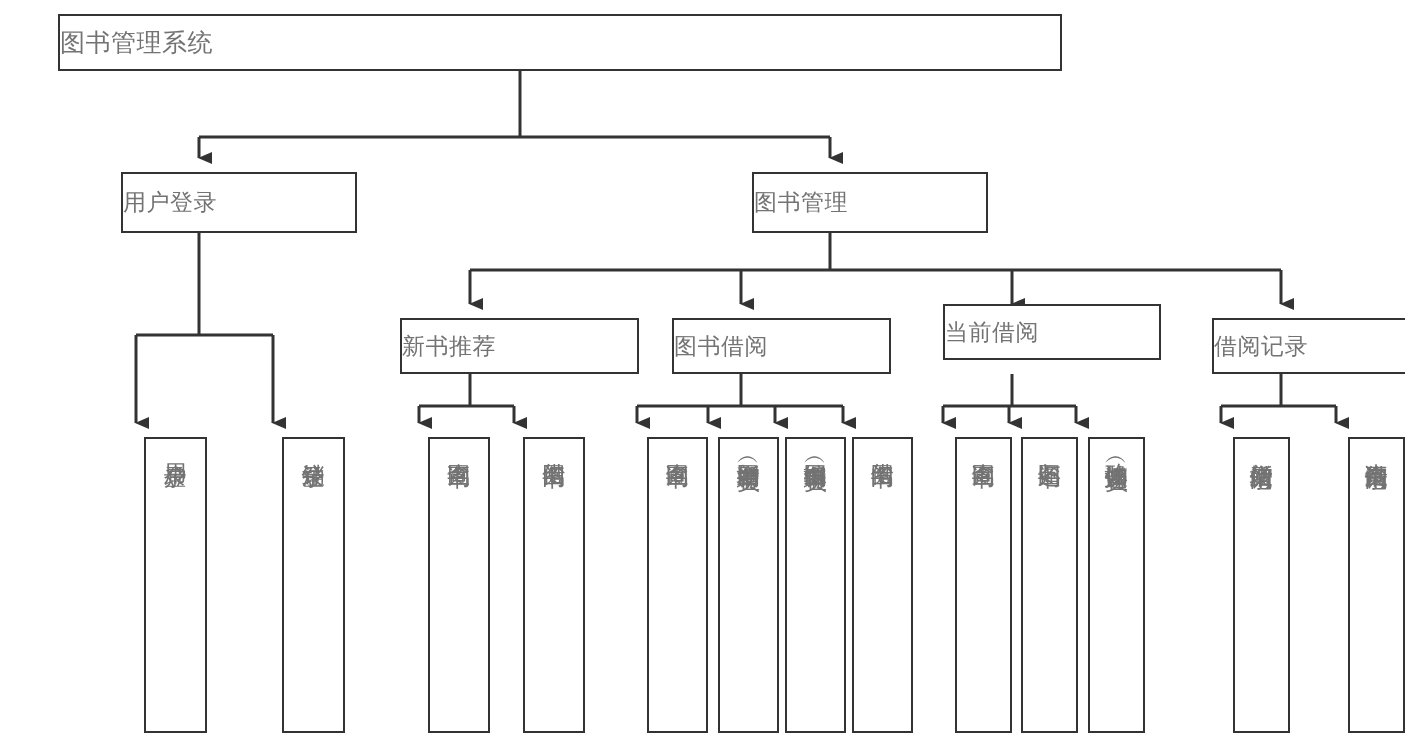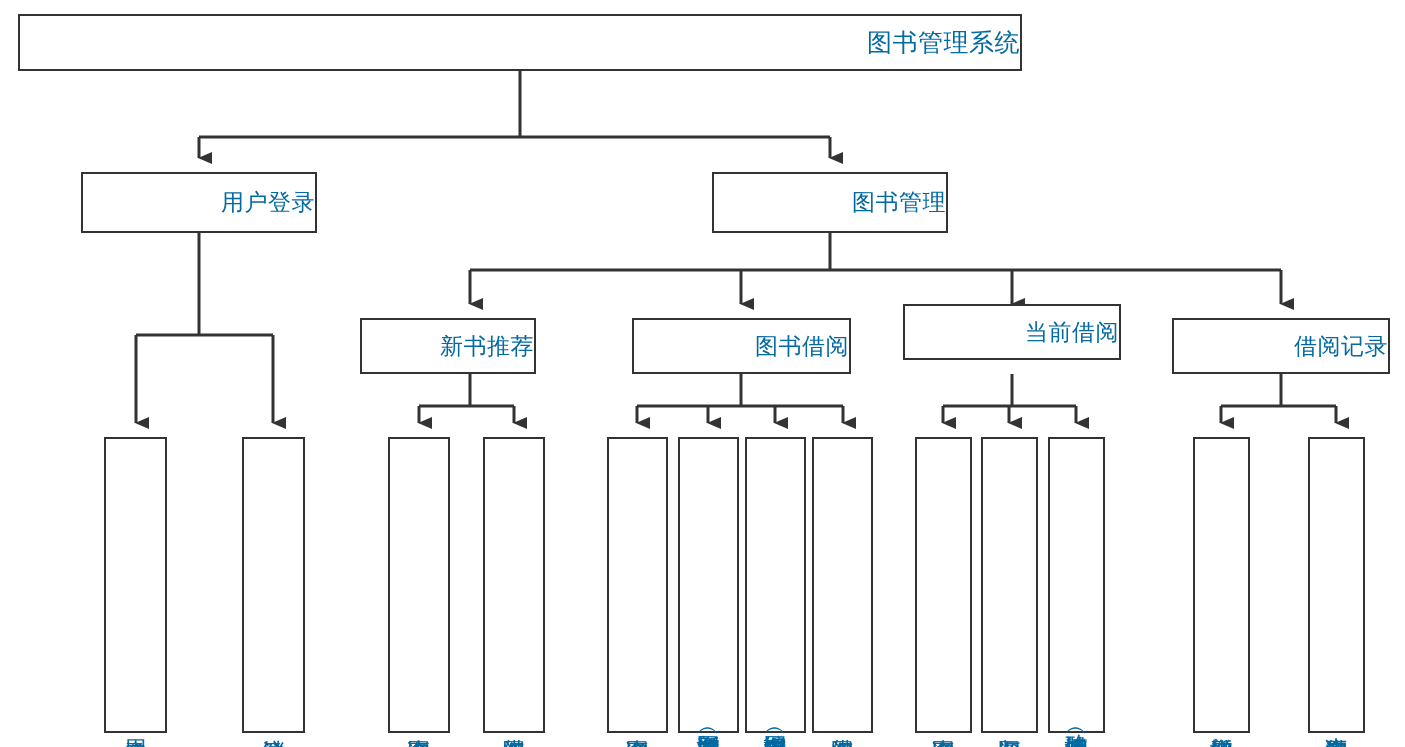--- a/index.html
+++ b/index.html
@@ -25,23 +25,24 @@
     height: 747px;
     pointer-events: none;
   }
   .node {
     position: absolute;
     box-sizing: border-box;
     background: #ffffff;
     border: 2.5px solid #333333;
     display: flex;
     align-items: center;
-    justify-content: flex-end;
-    color: #0369a1;
+    justify-content: flex-start;
+    color: #737373;
     text-align: center;
+    margin-left: 40px;
   }
   .node.horiz {
     font-size: 23px;
     letter-spacing: 0.5px;
   }
   .node.vert {
     writing-mode: vertical-rl;
     text-orientation: upright;
     font-size: 23px;
     line-height: 1.15;
@@ -126,24 +127,24 @@
     <span>图书管理系统</span>
   </div>
 
   <div class="node horiz" style="left:81px;top:172px;width:236px;height:61px;">
     <span>用户登录</span>
   </div>
   <div class="node horiz" style="left:712px;top:172px;width:236px;height:61px;font-family:Liberation Mono, monospace;">
     <span>图书管理</span>
   </div>
 
-  <div class="node horiz" style="left:360px;top:318px;width:176px;height:56px;">
+  <div class="node horiz" style="left:360px;top:318px;width:239px;height:56px;">
     <span>新书推荐</span>
   </div>
-  <div class="node horiz" style="left:632px;top:318px;width:219px;height:56px;padding-left:36px;">
+  <div class="node horiz" style="left:632px;top:318px;width:219px;height:56px;">
     <span>图书借阅</span>
   </div>
   <div class="node horiz" style="left:903px;top:304px;width:218px;height:56px;">
     <span>当前借阅</span>
   </div>
   <div class="node horiz" style="left:1172px;top:318px;width:218px;height:56px;">
     <span>借阅记录</span>
   </div>
 
   <div class="node vert" style="left:104px;top:437px;width:63px;height:296px;">

